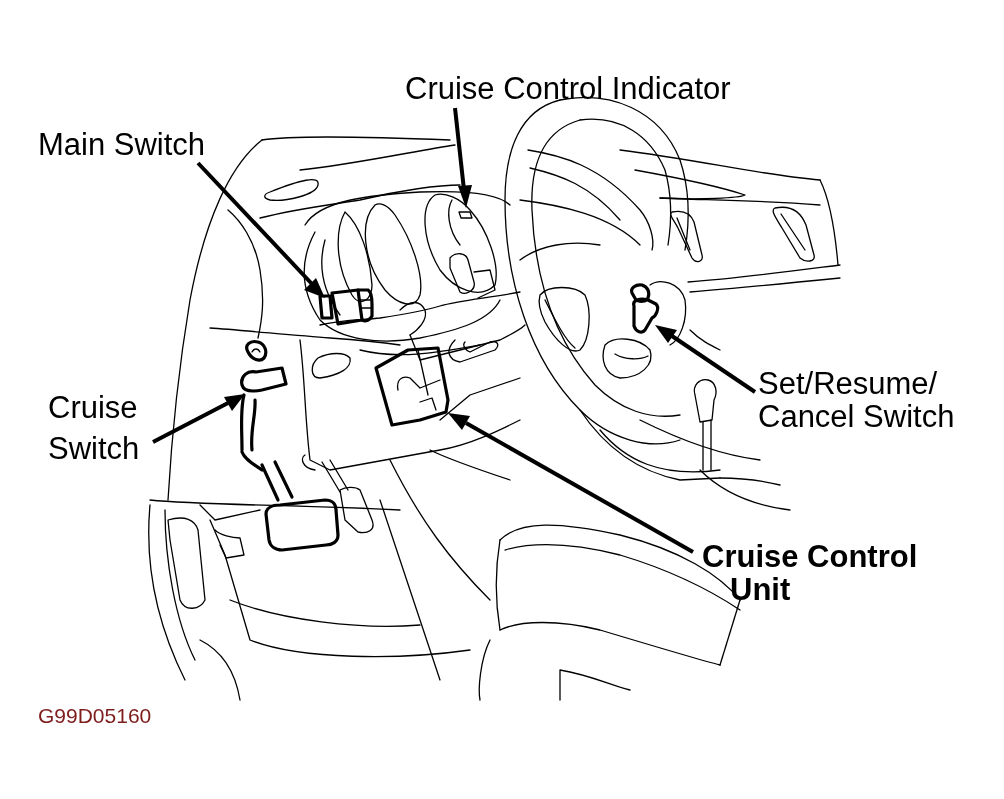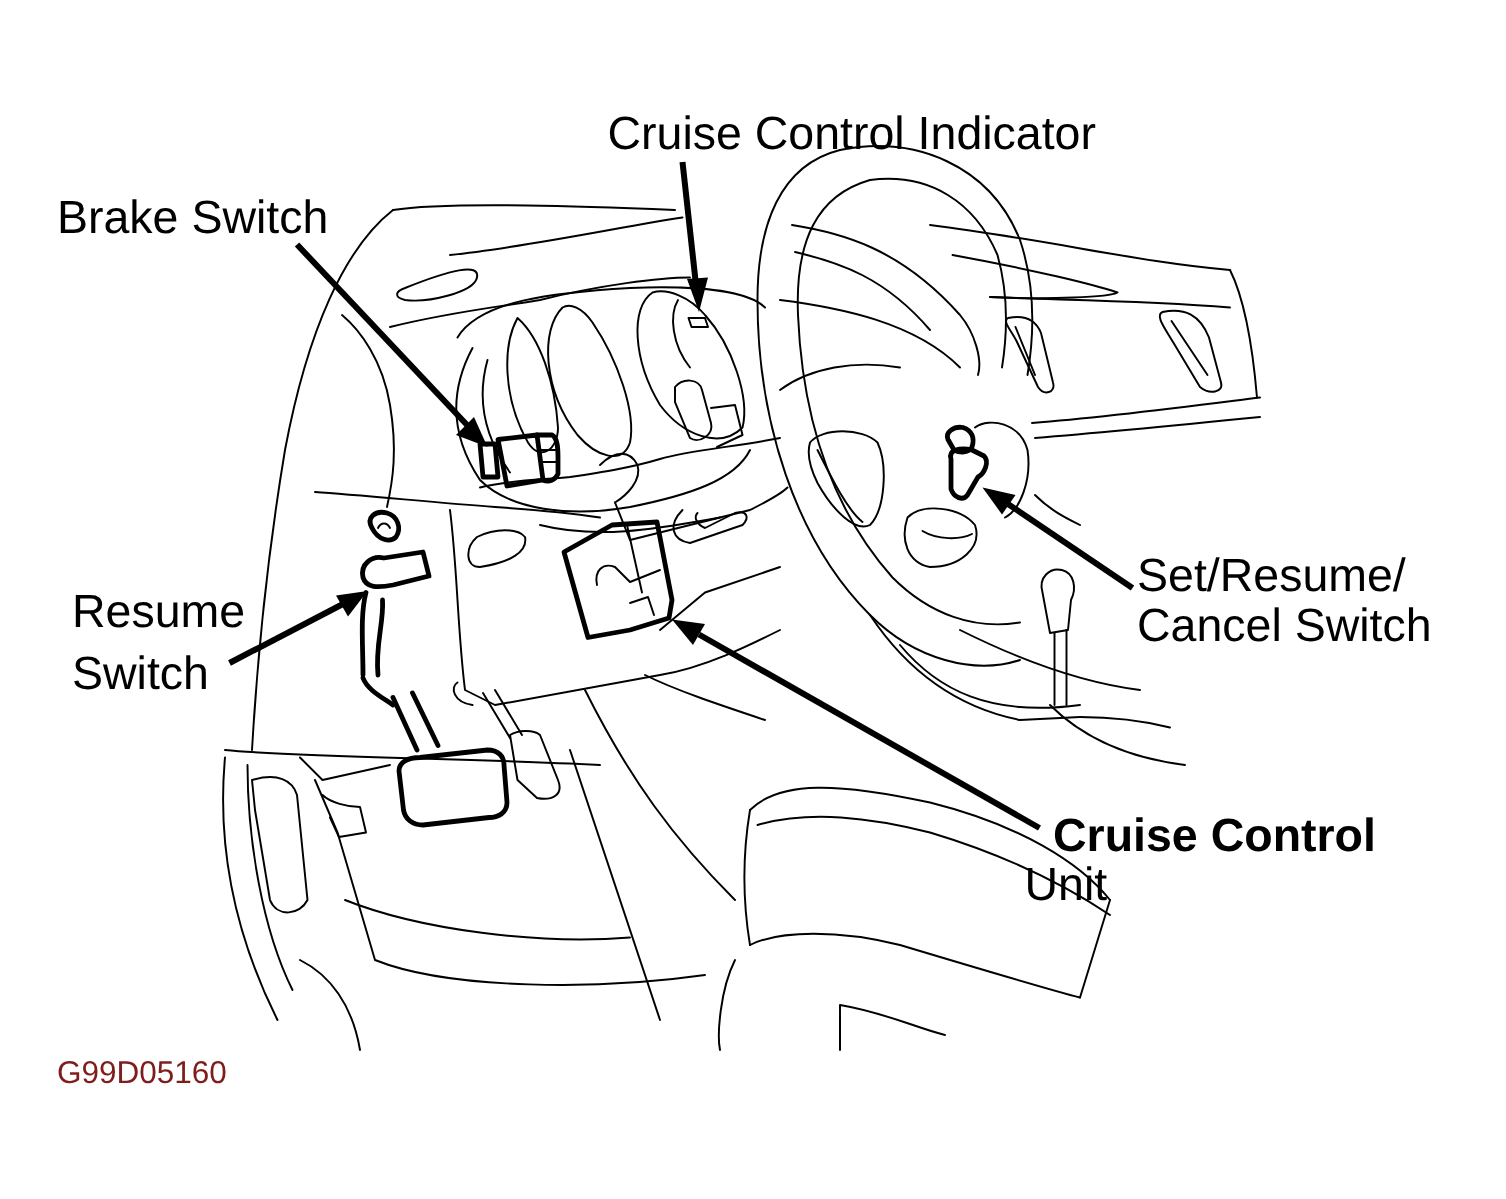--- a/index.html
+++ b/index.html
@@ -177,20 +177,20 @@
 
     <line class="arrow" x1="755" y1="392" x2="672" y2="336"></line>
     <polygon class="head" points="655,325 677,330 668,343"></polygon>
 
     <line class="arrow" x1="693" y1="552" x2="466" y2="423"></line>
     <polygon class="head" points="448,413 470,416 462,430"></polygon>
   </g>
 </svg>
 
 <div class="label" style="left:368px; top:72px;margin-left:37px;">Cruise Control Indicator</div>
-<div class="label" style="left:38px; top:128px;">Brake Switch</div>
-<div class="label" style="left:48px; top:391px;">Resume</div>
+<div class="label" style="left:38px; top:128px;">Main Switch</div>
+<div class="label" style="left:48px; top:391px;">Cruise</div>
 <div class="label" style="left:48px; top:432px;">Switch</div>
 <div class="label" style="left:758px; top:367px;">Set/Resume/</div>
 <div class="label" style="left:758px; top:400px;">Cancel Switch</div>
 <div class="label" style="left:702px; top:540px;font-weight:bold;">Cruise Control</div>
-<div class="label" style="left:683px; top:573px;">Unit</div>
+<div class="label" style="left:730px; top:573px;font-weight:bold;">Unit</div>
 <div class="figid" style="left:38px; top:704px;">G99D05160</div>
 
 </body></html>

